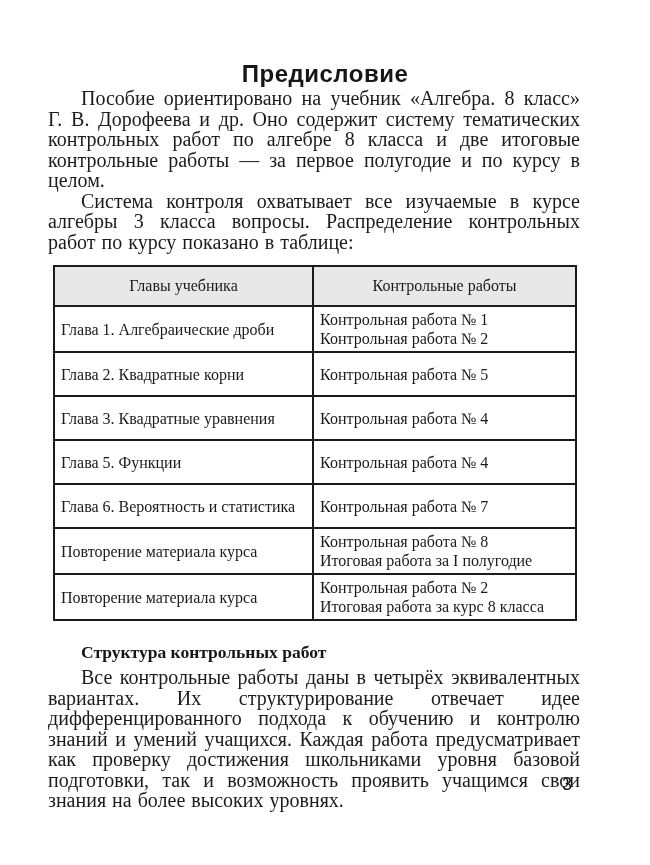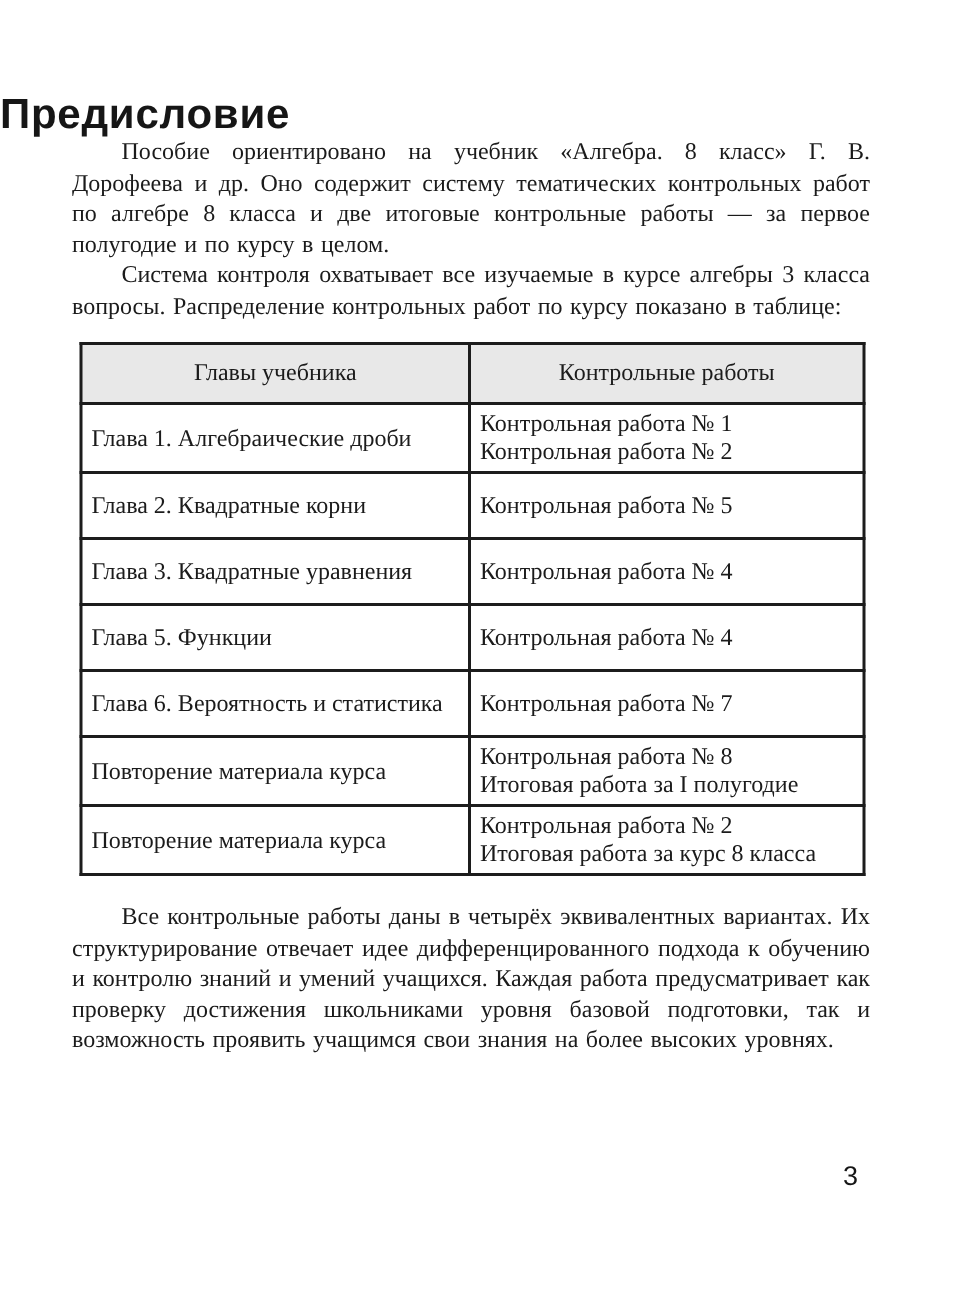--- a/index.html
+++ b/index.html
@@ -16,38 +16,39 @@
     height:865px;
     background:var(--background);
     color:var(--text);
     font-family:"Liberation Serif","DejaVu Serif",serif;
     overflow:hidden;
     box-sizing:border-box;
   }
   .title{
     margin:0;
     padding-top:60px;
+    text-align:center;
     font-family:"Liberation Sans","DejaVu Sans",sans-serif;
     font-weight:700;
-    font-size:28px;
+    font-size:24px;
     letter-spacing:0.5px;
     color:#161616;
   }
   .content{
     margin:0 70px 0 48px; 
   }
   .section-heading{
     margin:21px 0 4px 33px;
     font-size:17.5px;
     font-weight:700;
     color:#161616;
   }
   .para{
     margin:0;
-    font-size:16px;
+    font-size:20px;
     line-height:20.5px;
     text-align:justify;
     text-indent:33px;
     word-spacing:1px;
   }
   table.works{
     border-collapse:collapse;
     table-layout:fixed;
     width:524px;
     margin:13px 15px 18px 5px;
@@ -146,20 +147,21 @@
         <tr>
           <td>Повторение материала курса</td>
           <td>
             <div>Контрольная работа № 2</div>
             <div>Итоговая работа за курс 8 класса</div>
           </td>
         </tr>
       </tbody>
     </table>
 
+    <h2 class="section-heading">Структура контрольных работ</h2>
 
     <p class="para">Все контрольные работы даны в четырёх эквивалентных вариантах. Их структурирование отвечает идее дифференцированного подхода к обучению и контролю знаний и умений учащихся. Каждая работа предусматривает как проверку достижения школьниками уровня базовой подготовки, так и возможность проявить учащимся свои знания на более высоких уровнях.</p>
 
   </div>
 
   <div class="page-number">3</div>
 
 </div>
 
 </body></html>

